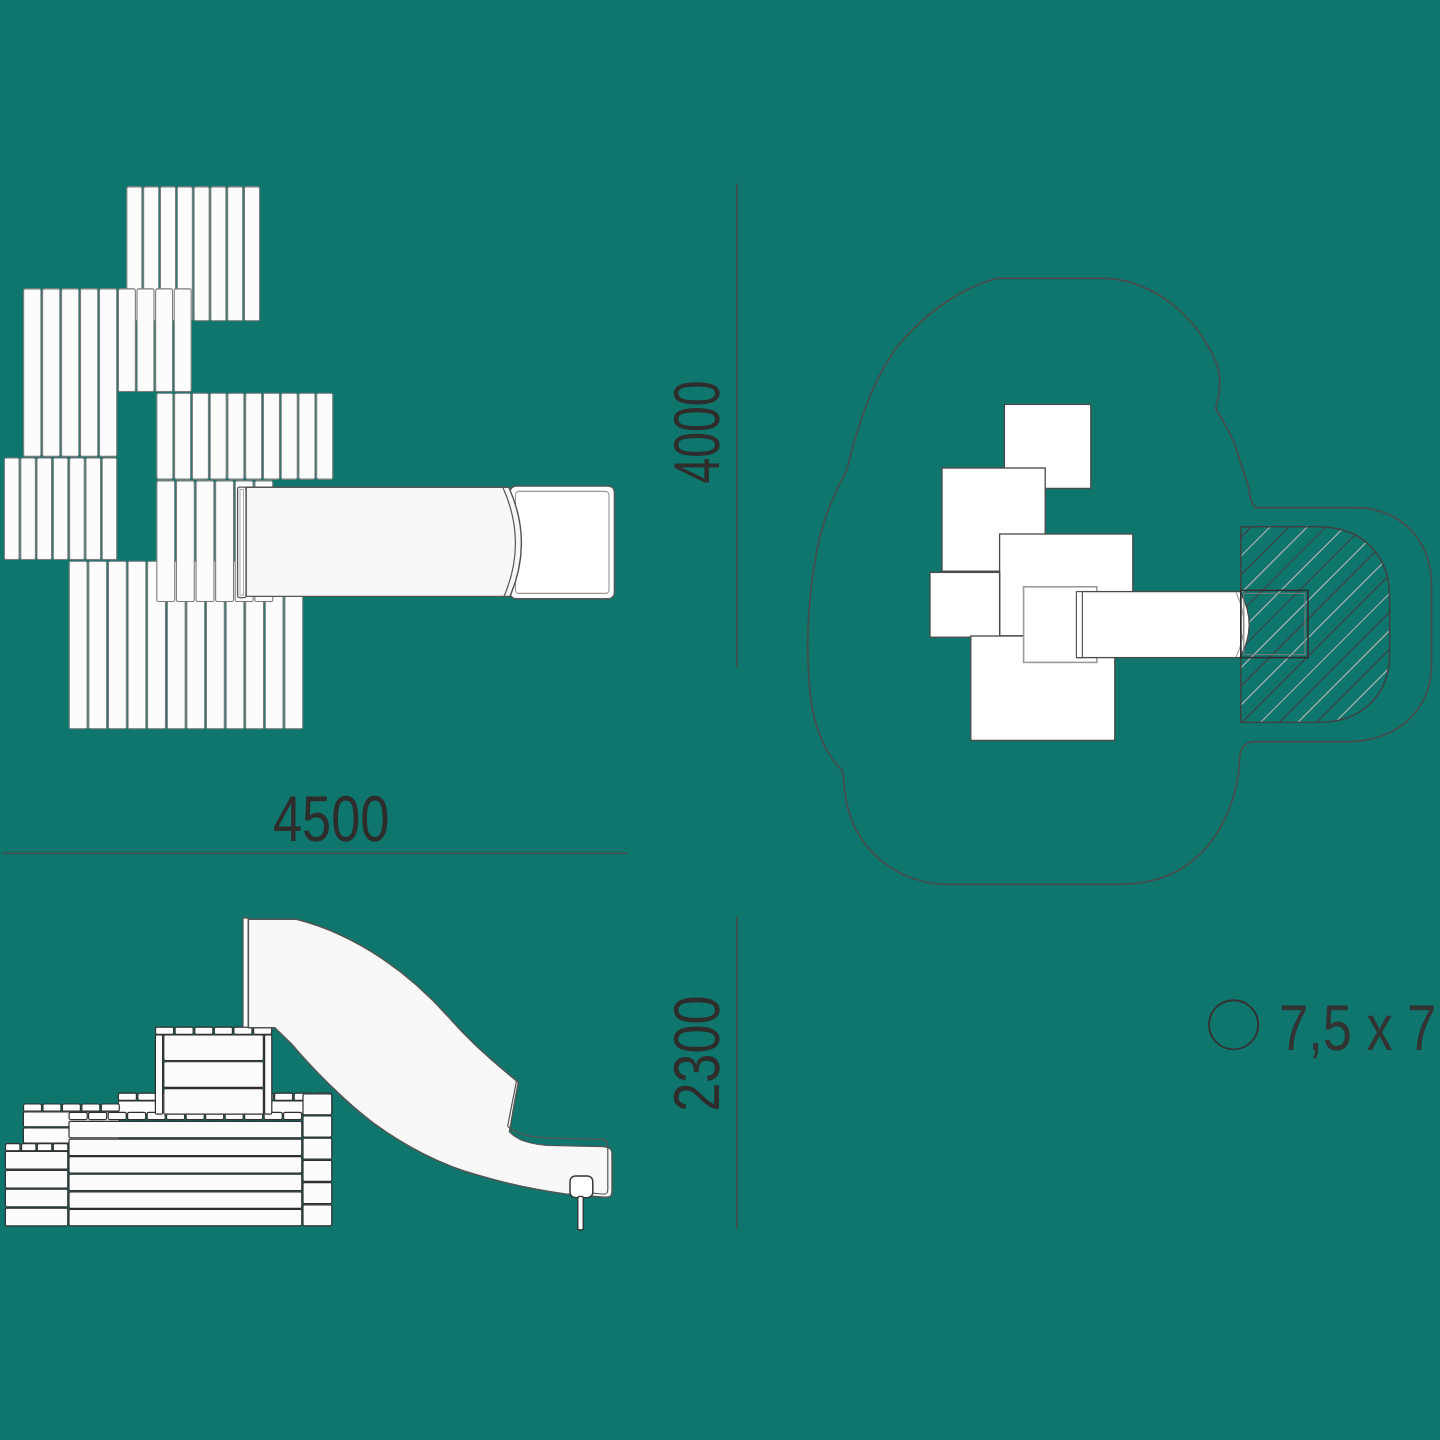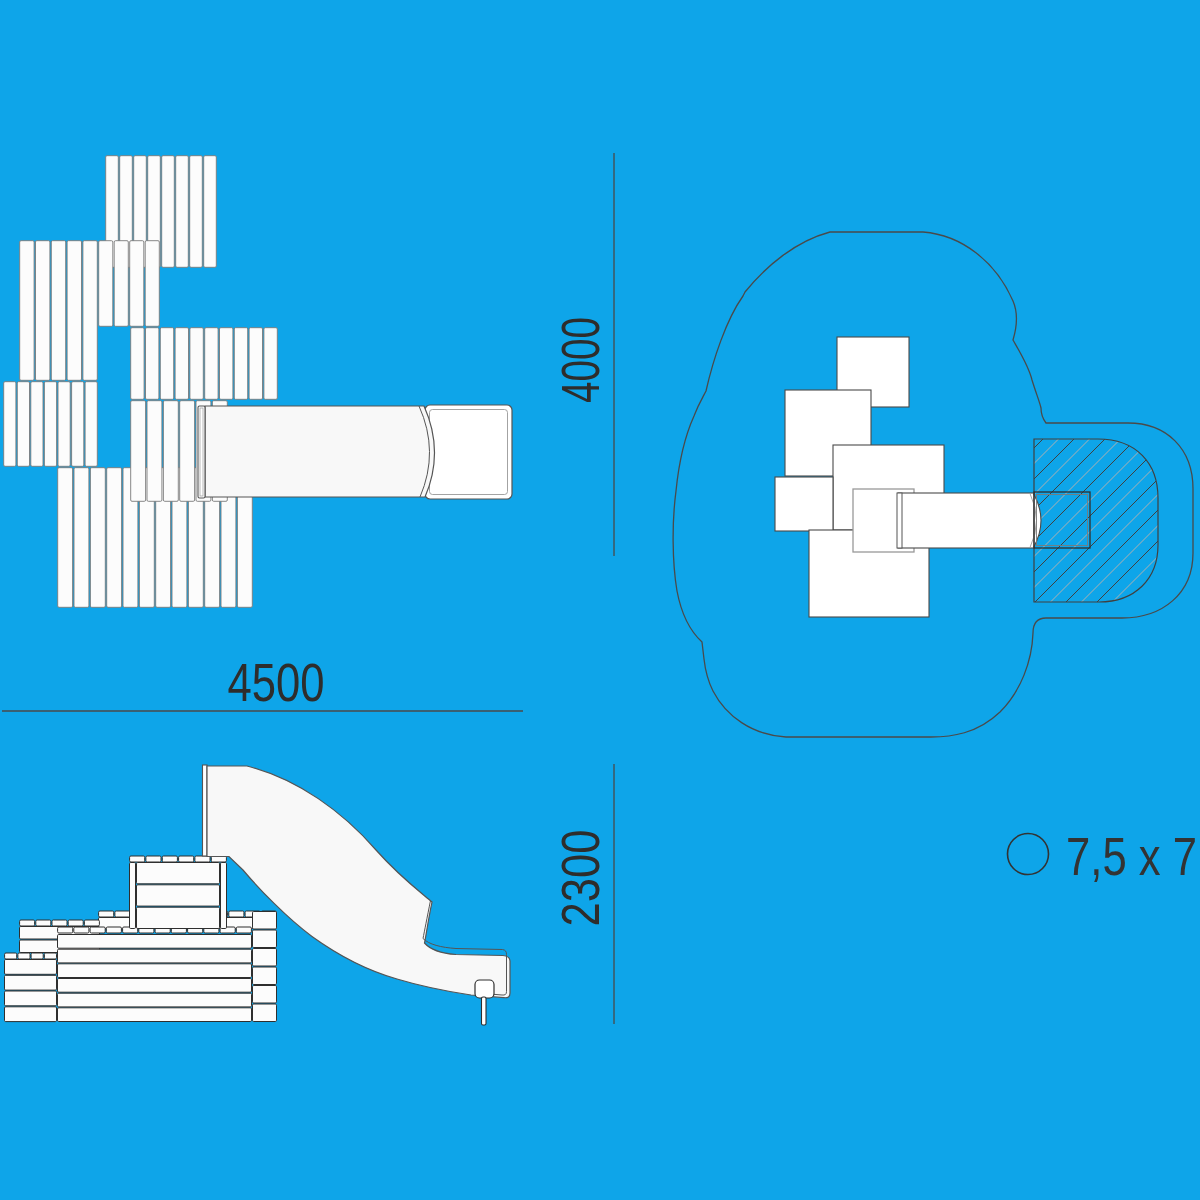--- a/index.html
+++ b/index.html
@@ -1,16 +1,16 @@
 <!DOCTYPE html>
 <html><head>
 <meta charset="utf-8">
 <style>
   html,body{margin:0;padding:0;background:#ffffff;}
-  .stage{width:1200px;height:1200px;position:relative;background:#0ea5e9;overflow:hidden;}
+  .stage{width:1200px;height:1200px;position:relative;background:#0f766e;overflow:hidden;}
   svg{display:block;}
   text{font-family:"Liberation Sans", sans-serif;}
   .dim-label{font-size:54px;}
   .legend-label{font-size:54px;}
 </style>
 </head>
 <body>
 
 <div class="stage">
   <svg id="drawing" viewBox="0 0 1200 1200" width="1200" height="1200">

